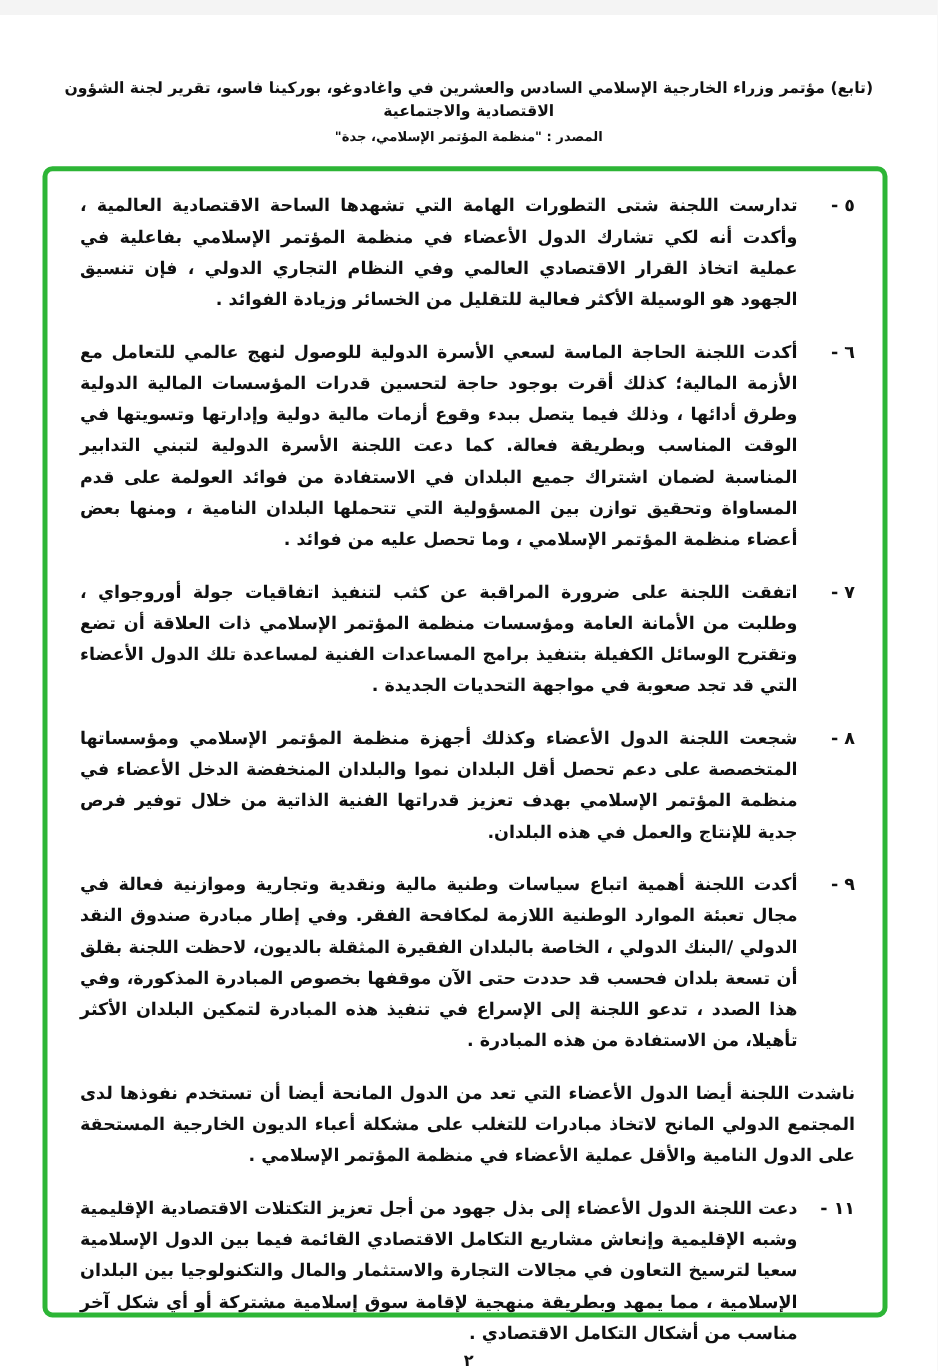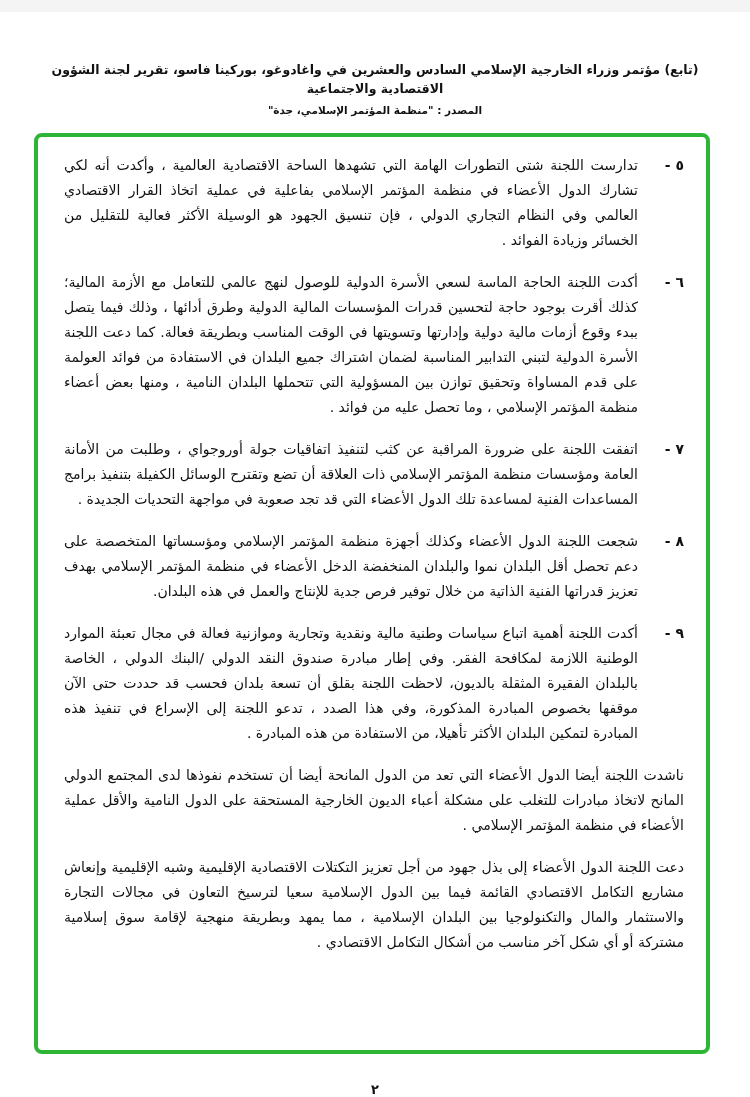--- a/index.html
+++ b/index.html
@@ -54,21 +54,21 @@
   .item .num{
     flex:0 0 46px;
     font-size:14px;
     font-weight:bold;
     line-height:25px;
   }
   .item .text{
     flex:1;
     margin:0;
     font-size:14px;
-    font-weight:normal;
+    font-weight:bold;
     line-height:25px;
     text-align:justify;
   }
   .page-number{
     position:absolute;
     bottom:12px;left:0;right:0;
     text-align:center;
     font-size:13px;
     font-weight:bold;
   }
@@ -108,20 +108,21 @@
     <div class="item">
       <span class="num">٩ -</span>
       <p class="text">أكدت اللجنة أهمية اتباع سياسات وطنية مالية ونقدية وتجارية وموازنية فعالة في مجال تعبئة الموارد الوطنية اللازمة لمكافحة الفقر. وفي إطار مبادرة صندوق النقد الدولي /البنك الدولي ، الخاصة بالبلدان الفقيرة المثقلة بالديون، لاحظت اللجنة بقلق أن تسعة بلدان فحسب قد حددت حتى الآن موقفها بخصوص المبادرة المذكورة، وفي هذا الصدد ، تدعو اللجنة إلى الإسراع في تنفيذ هذه المبادرة لتمكين البلدان الأكثر تأهيلا، من الاستفادة من هذه المبادرة .</p>
     </div>
 
     <div class="item">
       <p class="text">ناشدت اللجنة أيضا الدول الأعضاء التي تعد من الدول المانحة أيضا أن تستخدم نفوذها لدى المجتمع الدولي المانح لاتخاذ مبادرات للتغلب على مشكلة أعباء الديون الخارجية المستحقة على الدول النامية والأقل عملية الأعضاء في منظمة المؤتمر الإسلامي .</p>
     </div>
 
     <div class="item">
+      <span class="num">١١ -</span>
       <p class="text">دعت اللجنة الدول الأعضاء إلى بذل جهود من أجل تعزيز التكتلات الاقتصادية الإقليمية وشبه الإقليمية وإنعاش مشاريع التكامل الاقتصادي القائمة فيما بين الدول الإسلامية سعيا لترسيخ التعاون في مجالات التجارة والاستثمار والمال والتكنولوجيا بين البلدان الإسلامية ، مما يمهد وبطريقة منهجية لإقامة سوق إسلامية مشتركة أو أي شكل آخر مناسب من أشكال التكامل الاقتصادي .</p>
     </div>
 
   </div>
 
   <div class="page-number">٢</div>
 
 </div>
 
 </body></html>

